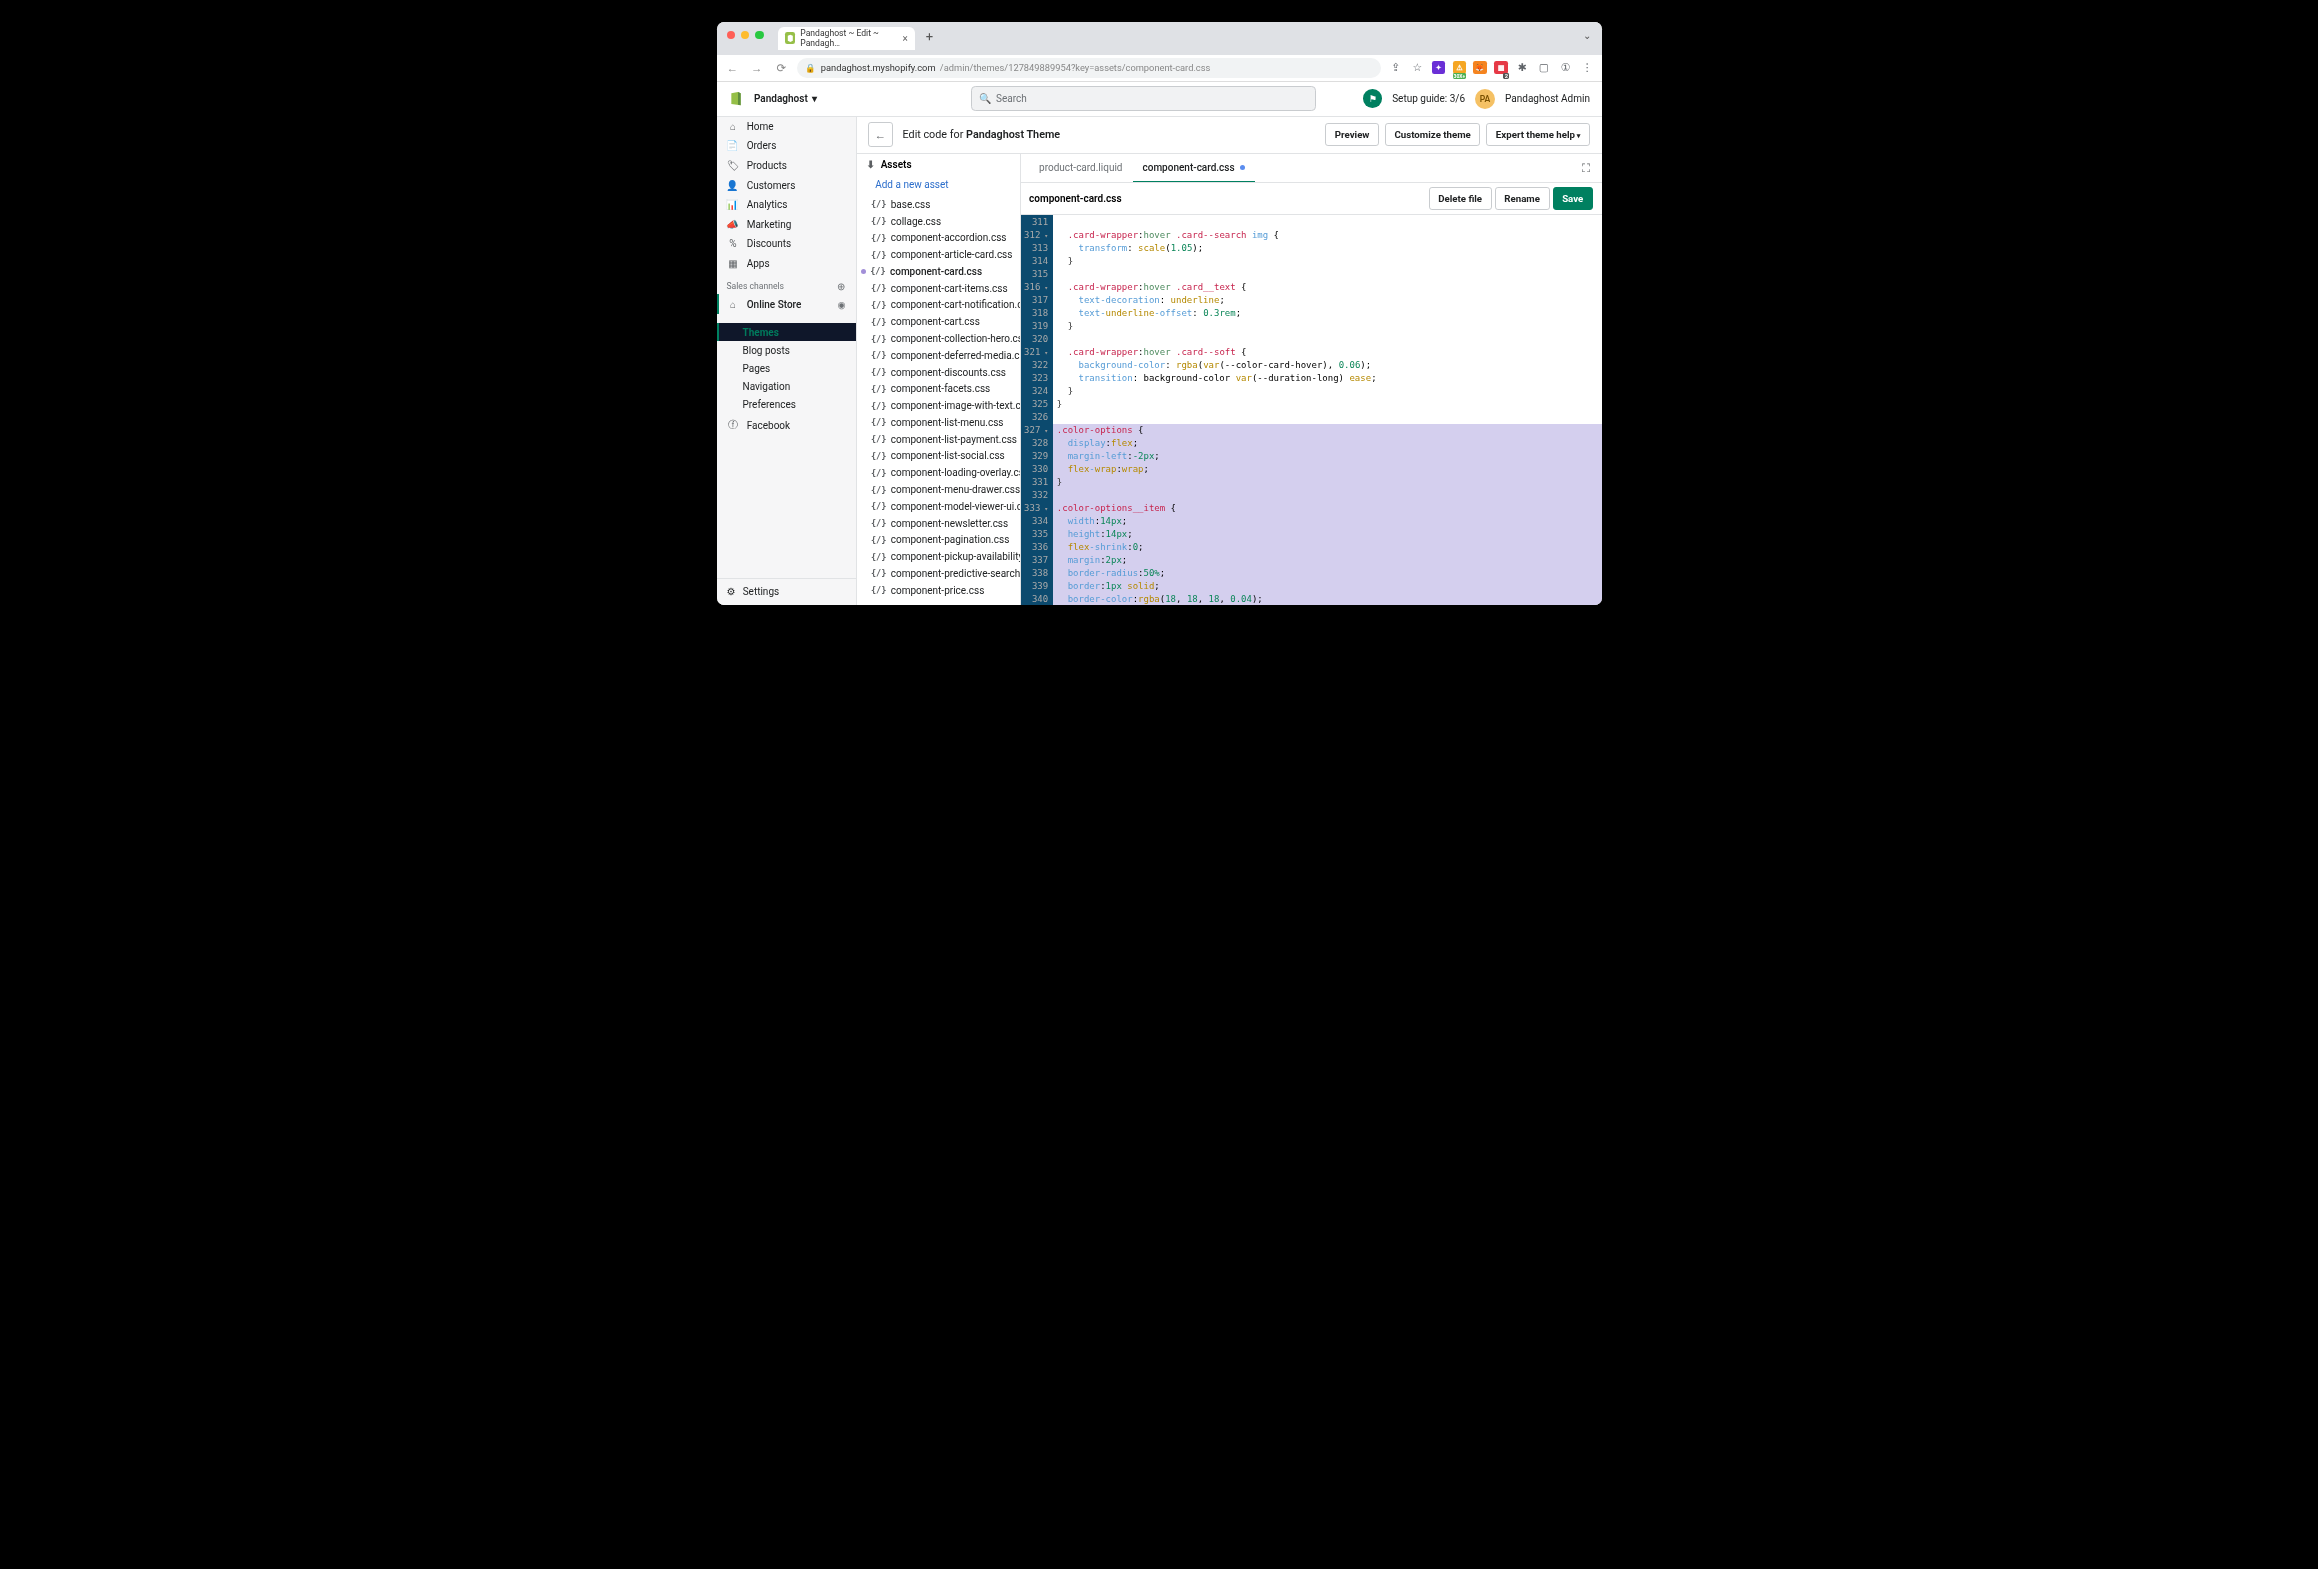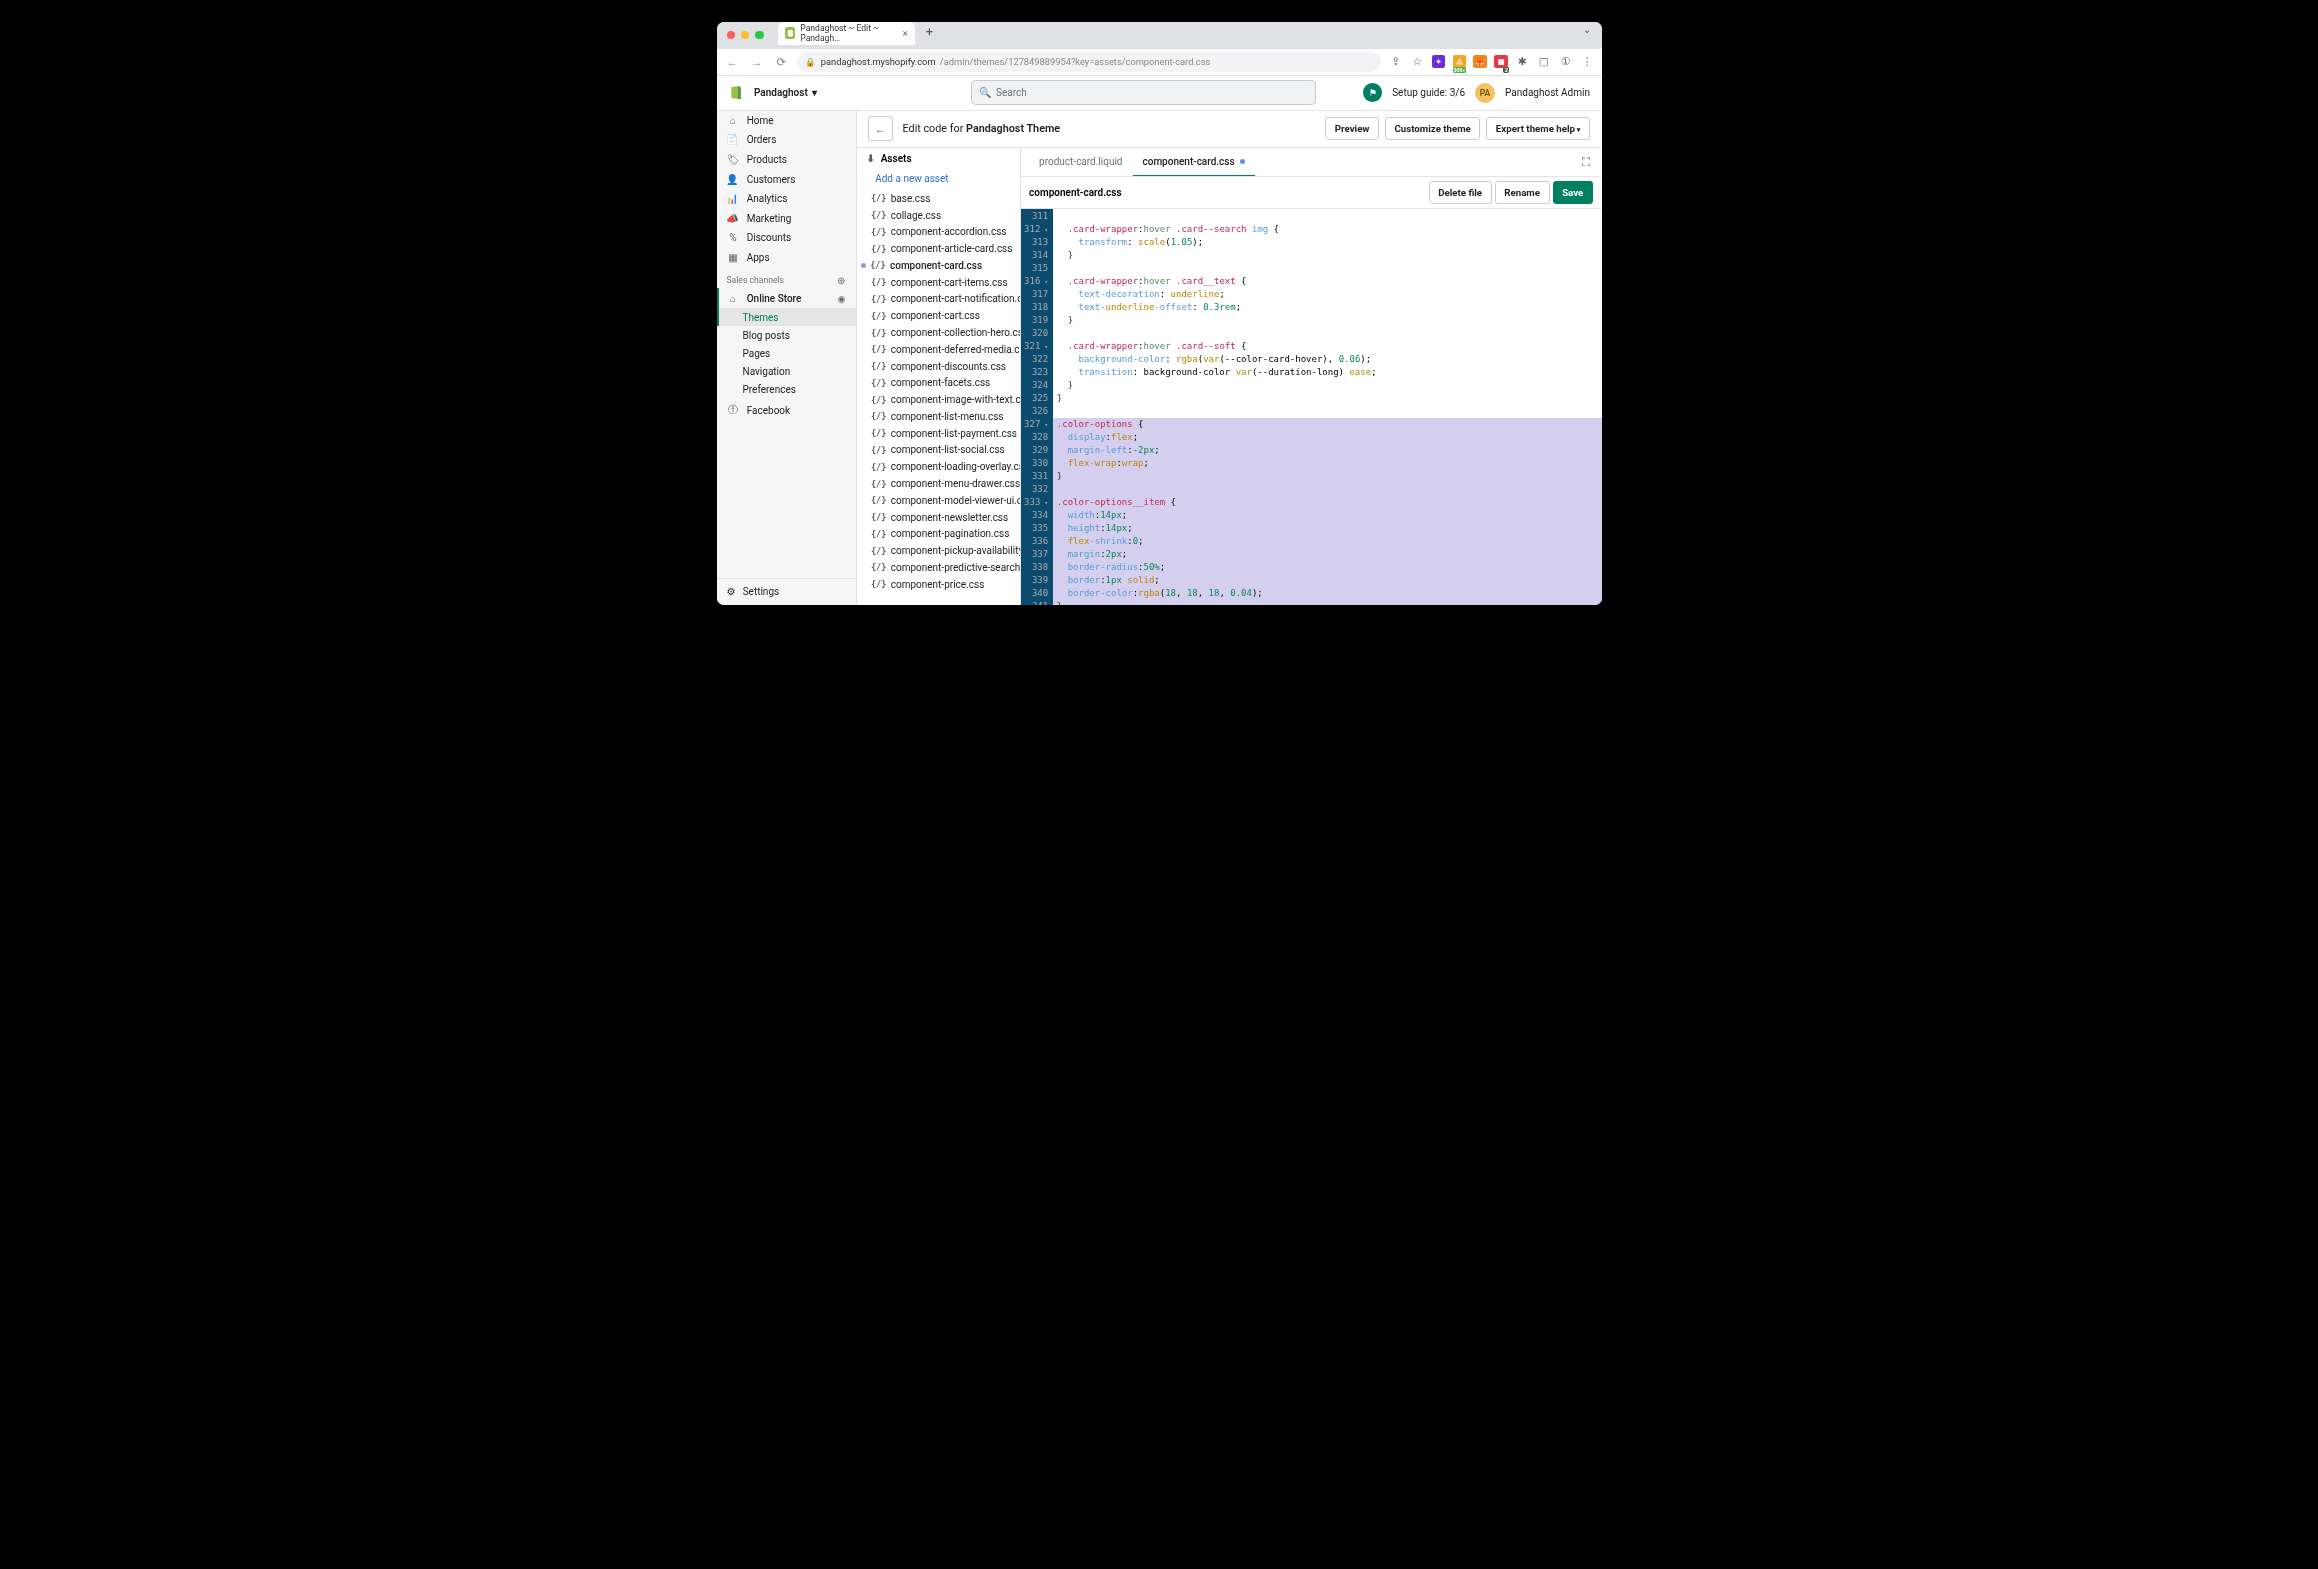--- a/index.html
+++ b/index.html
@@ -1,20 +1,20 @@
 <!DOCTYPE html>
 <html style="font-size:11.5px"><head>
 <meta charset="utf-8">
 <style>
 * { box-sizing: border-box; margin: 0; padding: 0; }
 body { font-family: -apple-system, BlinkMacSystemFont, "Segoe UI", Roboto, sans-serif; background: #000; display: flex; justify-content: center; align-items: flex-start; padding: 21.6px 43px; }
 .window { width: 885px; height: 583px; background: #fff; border-radius: 7.2px; overflow: hidden; box-shadow: 0 7.2px 29px rgba(0,0,0,.5); display: flex; flex-direction: column; }
 
 
-.tab-strip { background: #dfe1e5; height: 27px; display: flex; align-items: flex-start; padding-left: 8.6px; position: relative; }
+.tab-strip { background: #dfe1e5; height: 33px; display: flex; align-items: center; padding-left: 8.6px; position: relative; }
 .traffic { display: flex; gap: 5.8px; position: absolute; left: 10px; top: 9.3px; }
 .traffic span { width: 8.6px; height: 8.6px; border-radius: 50%; }
 .tr { background:#ff5f57; } .ty{background:#febc2e;} .tg{background:#28c840;}
 .tab { margin-left: 53px; background: #fff; border-radius: 5.8px 5.8px 0 0; height: 23px; display: flex; align-items: center; padding: 0 7.2px; gap: 5.8px; font-size: 8.6px; color: #333; width: 137px; position: relative; }
 .tab .favicon { width:11.5px; height:11.5px; background:#96bf48; border-radius:2.2px; display:flex; align-items:center; justify-content:center; }
 .tab .tclose { color:#666; font-size:10px; margin-left:auto; }
 .newtab { width:20px; height:20px; display:flex; align-items:center; justify-content:center; color:#555; font-size:13px; margin-left:4.3px; margin-bottom:2.9px; border-radius:50%; }
 .tabs-menu { margin-left:auto; margin-right:7.2px; margin-bottom:4.3px; color:#555; font-size:10px; padding:2.9px; }
 
 .url-bar { background:#fff; border-bottom:0.7px solid #ddd; height:27px; display:flex; align-items:center; padding:0 7.2px; gap:7.2px; font-size:9.3px; color:#555; }
@@ -40,21 +40,21 @@
 .admin-name { font-size:10px; color:#202223; }
 
 
 .main { flex:1; display:flex; overflow:hidden; }
 .sidebar { width:140px; background:#f6f6f7; border-right:0.7px solid #e1e3e5; display:flex; flex-direction:column; overflow-y:auto; }
 .nav-item { display:flex; align-items:center; gap:7.2px; padding:4.3px 10px; font-size:10px; color:#202223; cursor:pointer; }
 .nav-item .nicon { width:13px; text-align:center; color:#5c5f62; font-size:10px;}
 .nav-group-label { font-size:8.6px; color:#6d7175; padding:7.2px 10px 2.9px; display:flex; align-items:center; justify-content:space-between;}
 .nav-group-label .plus { color:#6d7175; font-size:10px;}
 .nav-sub { padding:3.6px 10px 3.6px 26px; font-size:10px; color:#202223; cursor:pointer;}
-.nav-sub.active { background:#e5e5e5; color:#007a5c; font-weight:400; position:relative;}
+.nav-sub.active { background:#0f172a; color:#007a5c; font-weight:700; position:relative;margin-top:9px;}
 .nav-sub.active::before { content:''; position:absolute; left:0; top:0; bottom:0; width:2.2px; background:#008060;}
 .nav-item.store { font-weight:500; position:relative;}
 .nav-item.store::before { content:''; position:absolute; left:0; top:0; bottom:0; width:2.2px; background:#008060;}
 .nav-item.store .eye { margin-left:auto; color:#6d7175; font-size:9.3px;}
 .settings { margin-top:auto; padding:7.2px 10px; display:flex; align-items:center; gap:7.2px; font-size:10px; color:#202223; border-top:0.7px solid #e1e3e5;}
 
 .content { flex:1; display:flex; flex-direction:column; overflow:hidden;}
 .page-head { height:37px; border-bottom:0.7px solid #e1e3e5; display:flex; align-items:center; padding:0 11.5px; gap:10px;}
 .backbtn { width:24.5px; height:24.5px; border:0.7px solid #c9cccf; border-radius:2.9px; display:flex; align-items:center; justify-content:center; font-size:11.5px; color:#5c5f62;}
 .page-title { font-size:10.8px; color:#202223;}

